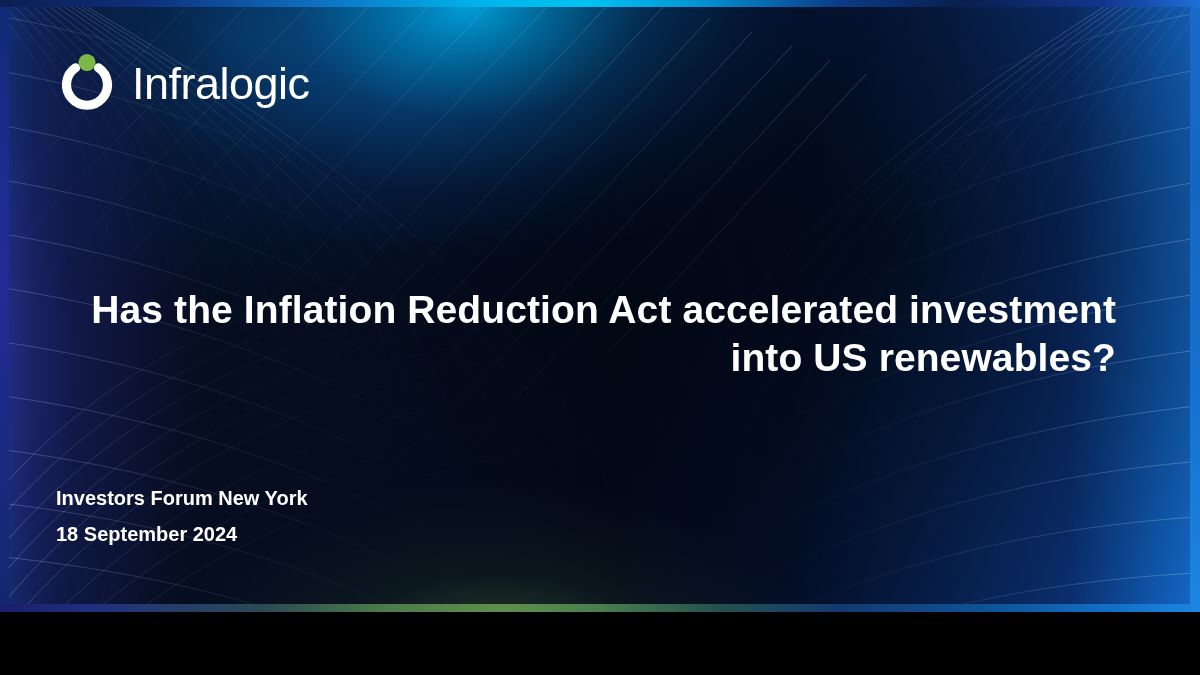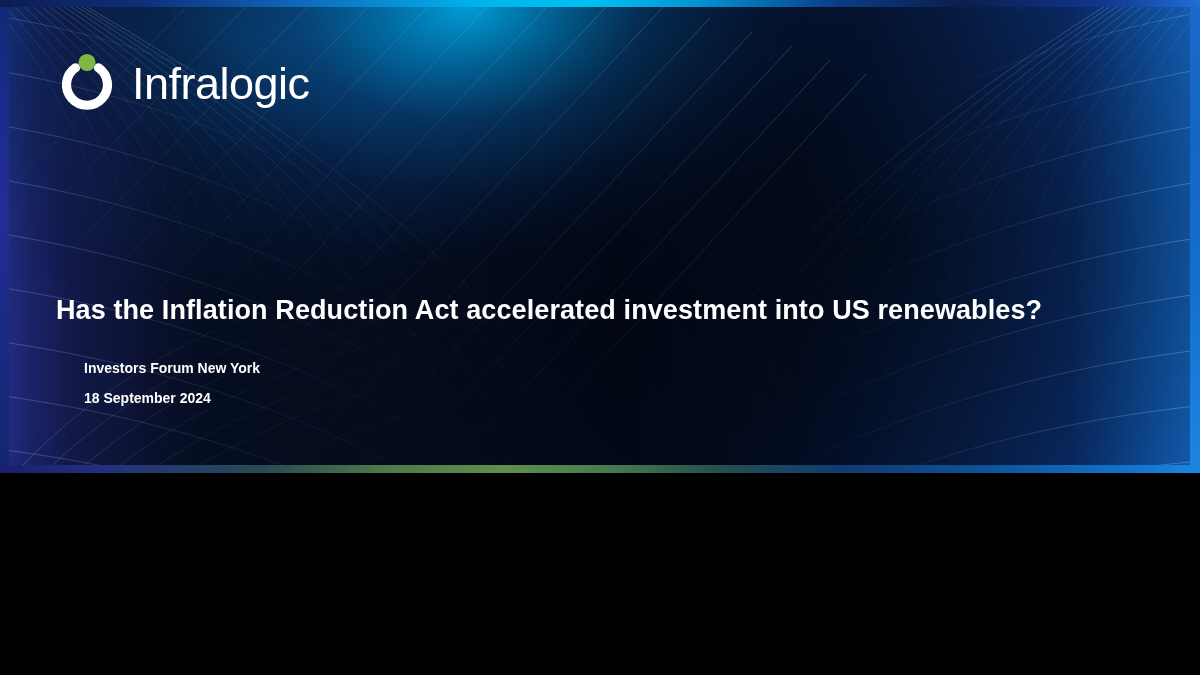--- a/index.html
+++ b/index.html
@@ -8,21 +8,21 @@
     padding: 0;
     background: #000;
   }
   body {
     font-family: "Liberation Sans", sans-serif;
   }
 
   #slide {
     position: relative;
     width: 1200px;
-    height: 473px;
+    height: 612px;
     overflow: hidden;
     background: #050E21;
   }
 
   
   .bg-layer {
     position: absolute;
     inset: 0;
     pointer-events: none;
   }
@@ -182,36 +182,36 @@
     white-space: nowrap;
   }
 
   
   #title {
     position: absolute;
     left: 56px;
     top: 286px;
     width: 1060px;
     color: #FFFFFF;
-    font-size: 27px;
+    font-size: 39px;
     font-weight: 700;
     line-height: 48px;
     letter-spacing: 0.1px;
+    text-align: right;
   }
 
   
   #footer {
     position: absolute;
     left: 56px;
     bottom: 68px;
     color: #FFFFFF;
-    font-size: 14px;
+    font-size: 20px;
     font-weight: 700;
     line-height: 1;
-    margin-left: 28px;
   }
   #footer .line1 { margin-bottom: 16px; white-space: nowrap; }
   #footer .line2 { white-space: nowrap; }
 </style>
 </head>
 <body>
 
 <div id="slide">
 
   <div class="bg-layer bg-base"></div>

